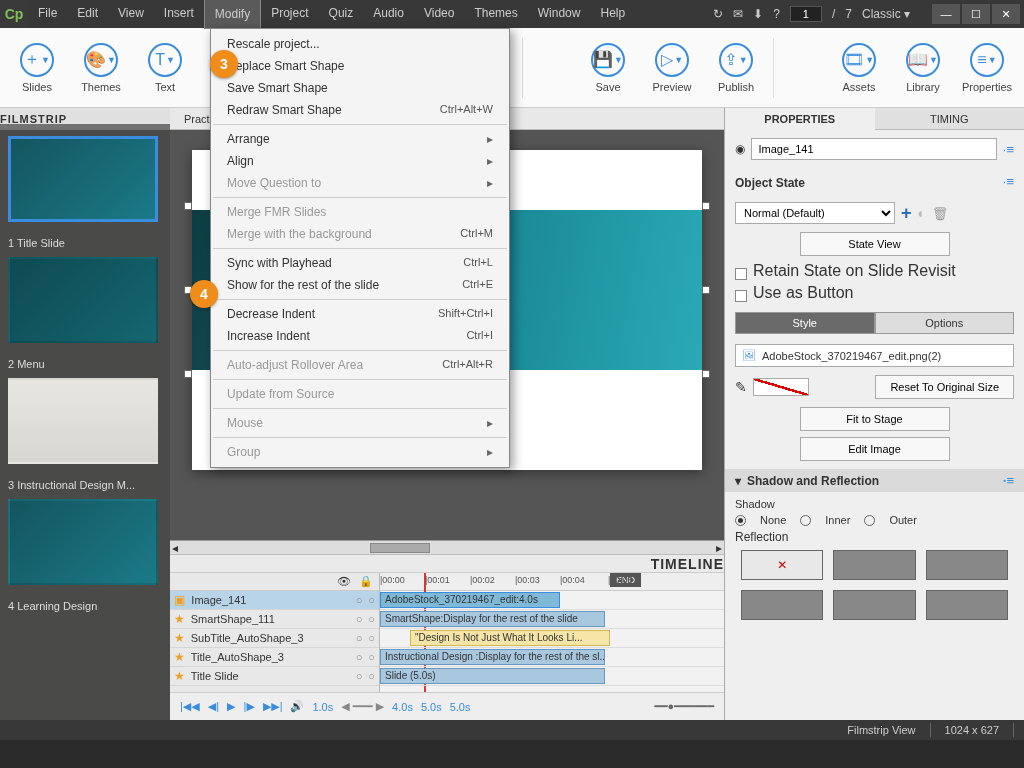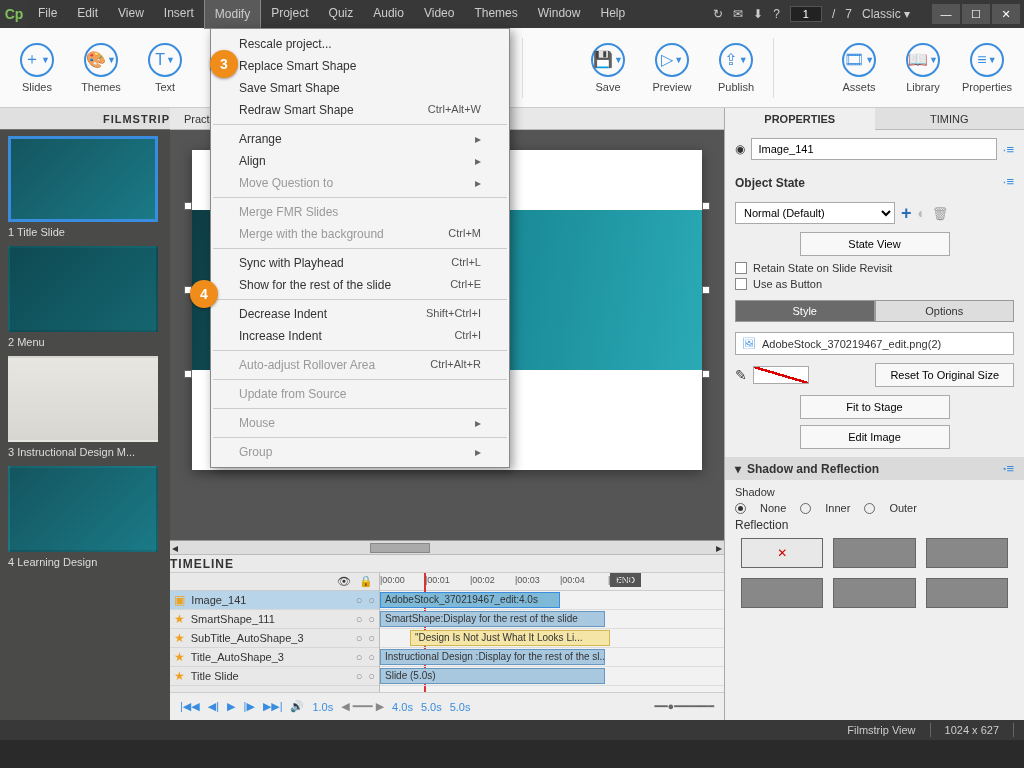--- a/index.html
+++ b/index.html
@@ -15,43 +15,43 @@
 .winbtn { width: 28px; height: 20px; background: #555; color: #fff; display: flex; align-items: center; justify-content: center; font-size: 11px; margin-left: 2px; }
 
 .ribbon { height: 80px; background: #fafafa; border-bottom: 1px solid #ccc; display: flex; align-items: center; padding: 4px 6px; gap: 2px; }
 .ribbtn { display: flex; flex-direction: column; align-items: center; justify-content: center; width: 62px; height: 68px; color: #444; cursor: default; }
 .ribicon { width: 34px; height: 34px; border: 2px solid #3a8dde; border-radius: 18px; display: flex; align-items: center; justify-content: center; font-size: 16px; color: #3a8dde; }
 .riblabel { font-size: 11px; margin-top: 4px; }
 .ribsep { width: 1px; height: 60px; background: #ddd; margin: 0 4px; }
 
 .workspace { display: flex; height: 612px; }
 .filmstrip { width: 170px; background: #4a4a48; display: flex; flex-direction: column; }
-.fs-header { height: 22px; background: #e0e0e0; border-bottom: 1px solid #737373; text-align: right; line-height: 22px; font-size: 11px; font-weight: bold; letter-spacing: 1px; }
+.fs-header { height: 22px; background: #e0e0e0; border-bottom: 6px solid #737373; text-align: left; line-height: 22px; font-size: 11px; font-weight: bold; letter-spacing: 1px; }
 .fs-list { flex: 1; overflow: hidden; padding: 6px 8px; }
 .thumb { margin-bottom: 8px; }
 .thumb-img { width: 150px; height: 86px; background: linear-gradient(135deg,#14555f,#1a7a87); border: 2px solid transparent; position: relative; }
 .thumb.selected .thumb-img { border: 3px solid #3a8dde; }
 .thumb-img.menu { background: linear-gradient(135deg,#0e4a53,#156670); }
 .thumb-img.light { background: linear-gradient(#e8e6e0,#d8d6d0); }
-.thumb-label { color: #ddd; font-size: 11px; margin-top: 4px; }
+.thumb-label { color: #ddd; font-size: 11px; margin-top: 15px; }
 
 .center { flex: 1; display: flex; flex-direction: column; background: #555; position: relative; }
 .tabbar { height: 22px; background: #e8e8e8; border-bottom: 1px solid #bbb; display: flex; align-items: center; padding-left: 14px; font-size: 11px; }
 .stage-wrap { flex: 1; background: #555; display: flex; align-items: flex-start; justify-content: center; padding: 20px; position: relative; overflow: hidden; }
 .stage { width: 510px; height: 320px; background: #fff; box-shadow: 0 3px 12px rgba(0,0,0,.4); position: relative; }
 .stage-img { position: absolute; left: 0; top: 60px; right: 0; height: 160px; background: linear-gradient(100deg,#0d3b43 0%, #15646f 25%, #1a8a97 60%, #2aaab6 100%); }
 .handles { position: absolute; inset: -4px; }
 .handle { position: absolute; width: 8px; height: 8px; background: #fff; border: 1px solid #666; }
 .h-tl{top:-4px;left:-4px}.h-tr{top:-4px;right:-4px}.h-bl{bottom:-4px;left:-4px}.h-br{bottom:-4px;right:-4px}
 .h-t{top:-4px;left:50%;margin-left:-4px}.h-b{bottom:-4px;left:50%;margin-left:-4px}
 .h-l{left:-4px;top:50%;margin-top:-4px}.h-r{right:-4px;top:50%;margin-top:-4px}
 
 .timeline-area { height: 180px; background: #eaeaea; border-top: 1px solid #999; display: flex; flex-direction: column; }
 .tl-scrollbar { height: 14px; background: #ddd; border-bottom: 1px solid #bbb; position: relative; }
-.tl-header { height: 18px; text-align: left; font-size: 12px; font-weight: bold; letter-spacing: 1px; border-bottom: 1px solid #ccc; line-height: 18px; }
+.tl-header { height: 18px; text-align: right; font-size: 14px; font-weight: bold; letter-spacing: 1px; border-bottom: 1px solid #ccc; line-height: 18px; }
 .tl-body { flex: 1; display: flex; overflow: hidden; }
 .tl-names { width: 210px; background: #e8e8e8; border-right: 1px solid #bbb; }
 .tl-ruler-row { height: 18px; border-bottom: 1px solid #ccc; display: flex; align-items: center; justify-content: flex-end; padding-right: 6px; gap: 8px; font-size: 11px; }
 .tl-row { height: 19px; border-bottom: 1px solid #d6d6d6; display: flex; align-items: center; padding: 0 4px; gap: 6px; font-size: 11px; }
 .tl-row.sel { background: #b8d4e8; }
 .tl-star { color: #f0a020; font-size: 12px; }
 .tl-tracks { flex: 1; background: #f2f2f2; position: relative; }
 .tl-ruler { height: 18px; border-bottom: 1px solid #ccc; background: #eee; position: relative; }
 .tick { position: absolute; top: 2px; font-size: 9px; color: #555; }
 .track { height: 19px; border-bottom: 1px solid #ddd; position: relative; }
@@ -70,36 +70,36 @@
 .rp-row { display: flex; align-items: center; gap: 6px; margin-bottom: 8px; }
 .rp-input { flex: 1; height: 22px; border: 1px solid #aaa; background: #fff; padding: 0 6px; font-size: 11px; }
 .rp-section { font-weight: bold; font-size: 12px; margin: 8px 0 4px; }
 .rp-select { width: 160px; height: 22px; border: 1px solid #aaa; background: #fff; font-size: 11px; padding: 0 4px; }
 .rp-btn { height: 24px; border: 1px solid #aaa; background: #f8f8f8; font-size: 11px; padding: 0 14px; cursor: default; }
 .rp-btn.wide { width: 150px; display: block; margin: 6px auto; }
 .rp-subtabs { display: flex; margin: 10px 0; }
 .rp-subtab { flex: 1; text-align: center; padding: 4px 0; border: 1px solid #999; font-size: 11px; background: #ddd; }
 .rp-subtab.active { background: #6a6a6a; color: #fff; }
 .rp-file { border: 1px solid #aaa; background: #fff; padding: 4px 6px; font-size: 11px; display: flex; align-items: center; gap: 6px; }
-.checkbox { display: flex; align-items: flex-end; gap: 6px; font-size: 11px; margin: 4px 0; }
+.checkbox { display: flex; align-items: flex-end; gap: 6px; font-size: 16px; margin: 4px 0; }
 .checkbox .box { width: 12px; height: 12px; border: 1px solid #888; background: #fff; }
 .accordion { background: #dadada; margin: 8px -10px 0; padding: 4px 10px; font-weight: bold; font-size: 12px; display: flex; align-items: center; gap: 6px; }
 .radio-row { display: flex; gap: 14px; margin: 4px 0; font-size: 11px; align-items: center; }
 .radio { width: 11px; height: 11px; border: 1px solid #666; border-radius: 50%; display: inline-block; }
 .radio.on::after { content: ""; display: block; width: 5px; height: 5px; background: #333; border-radius: 50%; margin: 2px; }
 .refl-grid { display: grid; grid-template-columns: repeat(3,1fr); gap: 10px; padding: 6px; }
 .refl-cell { height: 30px; background: #888; border: 1px solid #666; display: flex; align-items: center; justify-content: center; color: #c00; }
 .refl-cell.sel { background: #e8e8e8; }
 
 .statusbar { height: 20px; background: #383838; color: #ccc; display: flex; align-items: center; justify-content: flex-end; padding: 0 10px; gap: 14px; font-size: 11px; }
 .statusbar .sep { width: 1px; height: 14px; background: #666; }
 
 
 .dropdown { position: absolute; top: 28px; left: 210px; width: 300px; background: #f4f4f4; border: 1px solid #888; box-shadow: 3px 3px 10px rgba(0,0,0,.4); z-index: 100; padding: 4px 0; }
-.dd-item { padding: 4px 28px; font-size: 12px; color: #333; display: flex; justify-content: space-between; position: relative; }
+.dd-item { padding: 4px 16px; font-size: 12px; color: #333; display: flex; justify-content: space-between; position: relative; }
 .dd-item.disabled { color: #999; }
 .dd-item .arrow { color: #666; }
 .dd-sep { height: 1px; background: #ccc; margin: 3px 2px; }
 
 .callout { position: absolute; width: 28px; height: 28px; background: #f08c1a; border-radius: 50%; color: #fff; font-weight: bold; display: flex; align-items: center; justify-content: center; font-size: 14px; z-index: 200; box-shadow: 0 1px 3px rgba(0,0,0,.4); }
 .callout::after { content: ""; position: absolute; right: -6px; top: 9px; border: 6px solid transparent; border-left-color: #f08c1a; }
 
 .eye-icon, .lock-icon { width: 14px; text-align: center; }
 .swatch { width: 56px; height: 18px; border: 1px solid #aaa; background: linear-gradient(to top right, transparent 46%, #d00 46%, #d00 54%, transparent 54%), #fff; }
 .eyedrop { font-size: 14px; }

